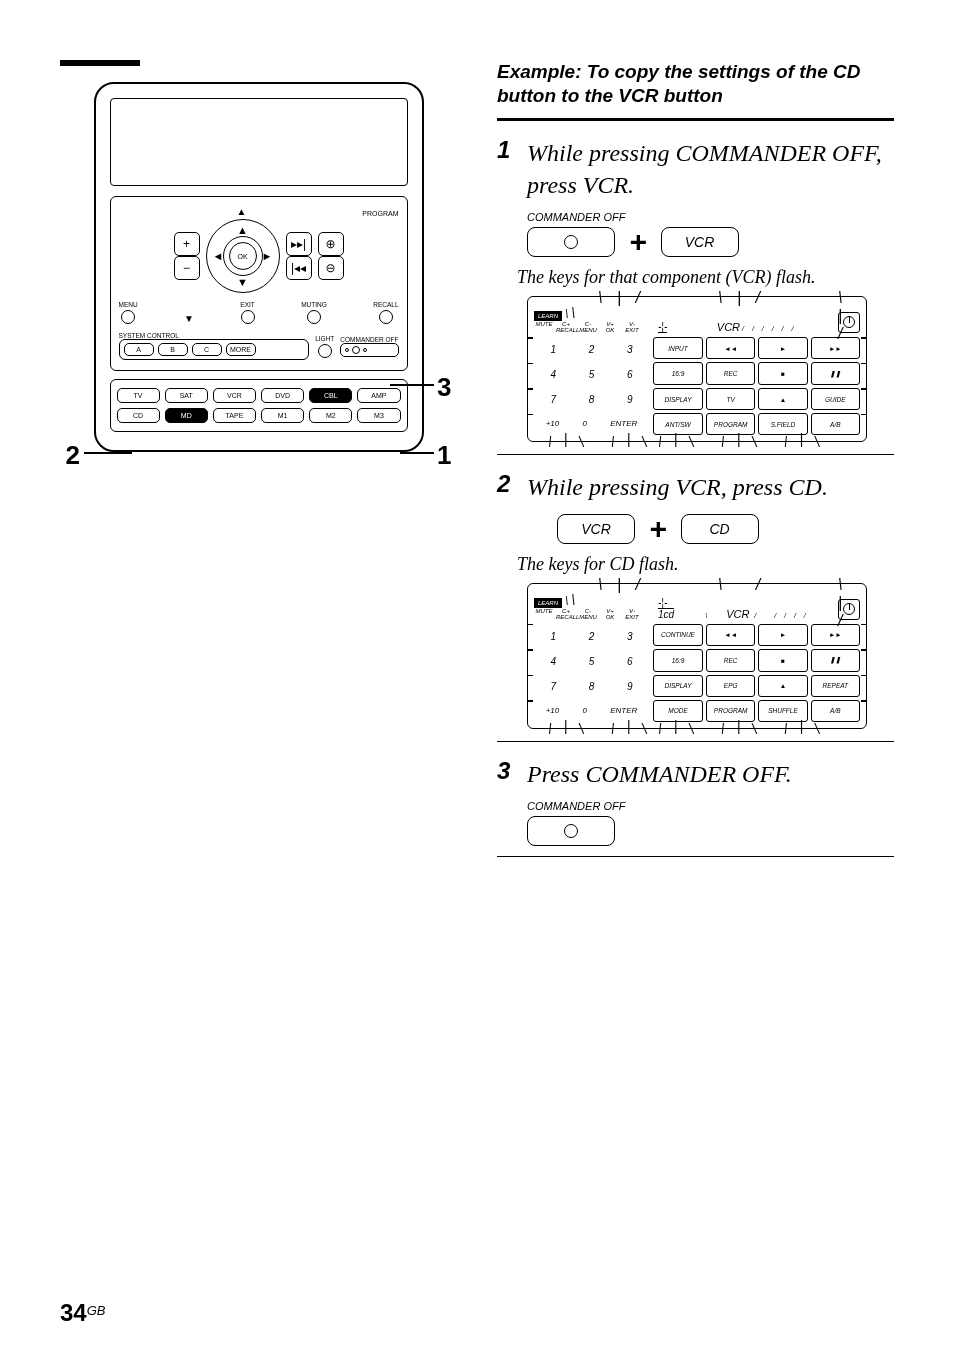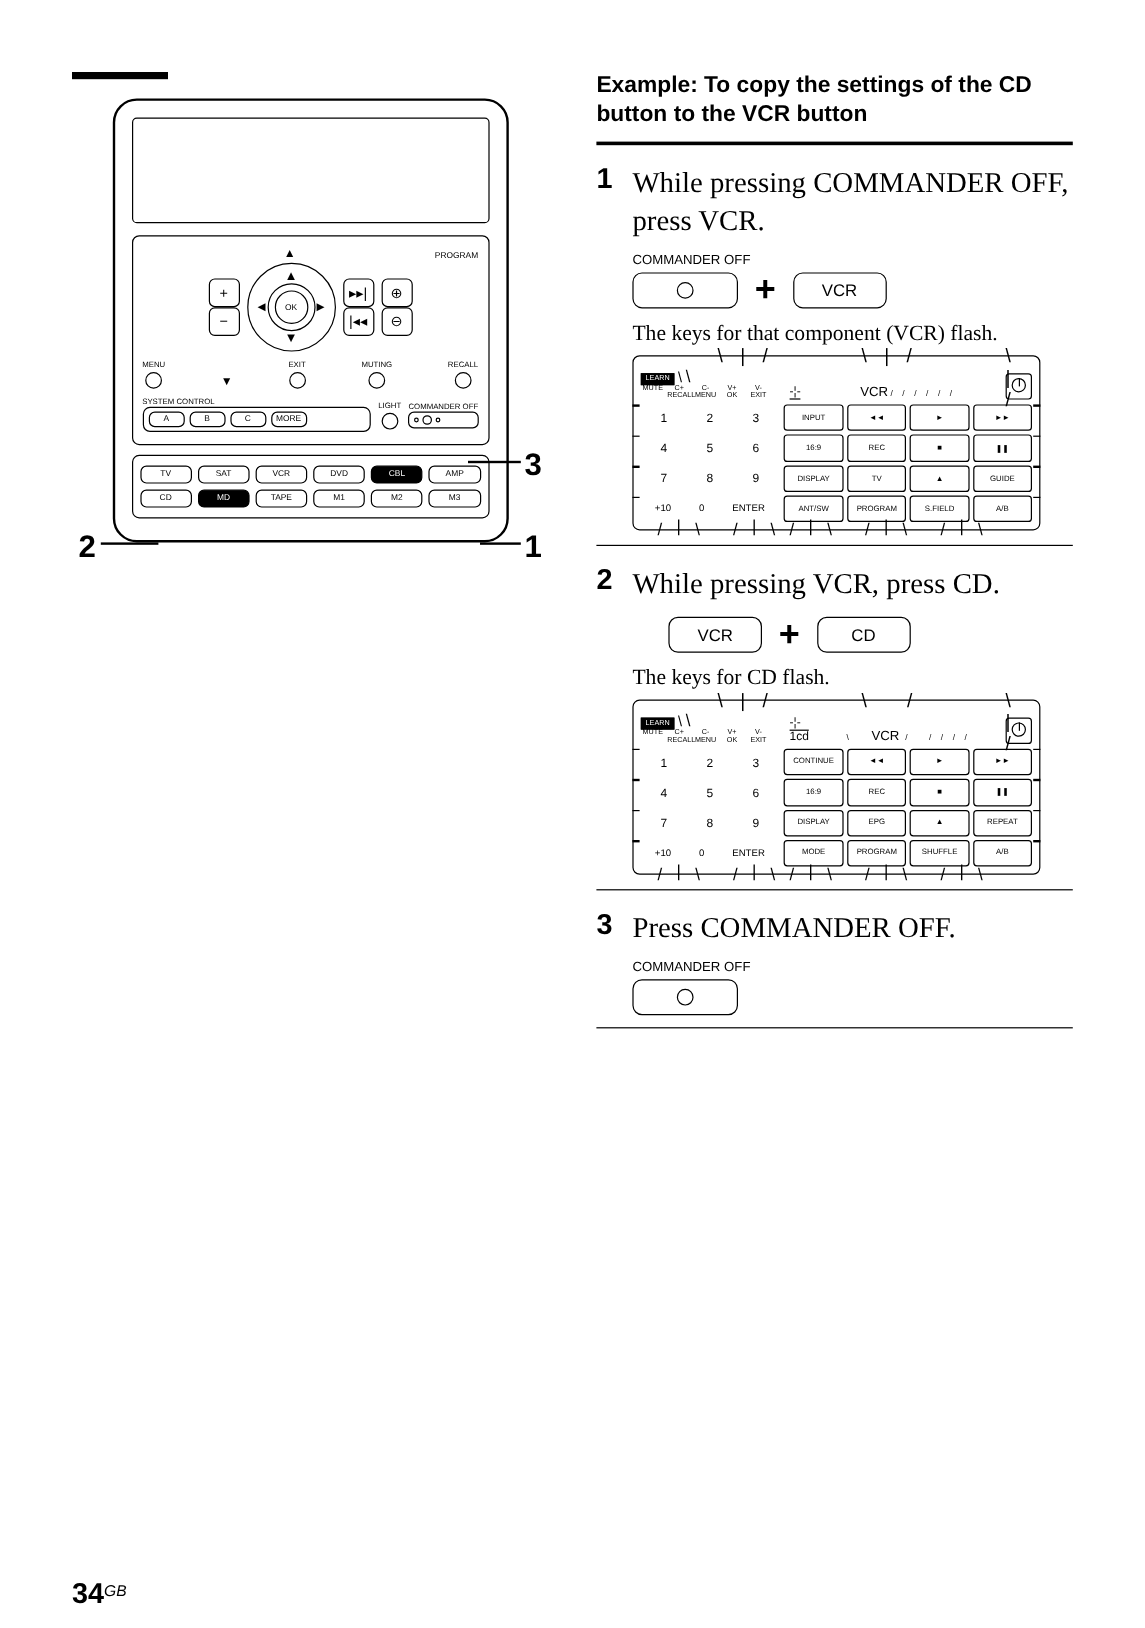--- a/index.html
+++ b/index.html
@@ -10,21 +10,21 @@
     background: #fff;
     color: #000;
     position: relative;
     padding: 60px 60px 40px 60px;
   }
   .columns {
     display: flex;
     gap: 40px;
   }
   .col-left { width: 400px; }
-  .col-right { width: 400px; }
+  .col-right { width: 400px; font-style: italic; }
   .rule-thick {
     border-top: 6px solid #000;
     width: 80px;
     margin-bottom: 10px;
   }
   .rule-full {
     border-top: 3px solid #000;
     margin: 10px 0;
   }
   .rule-full-thin {
@@ -76,21 +76,21 @@
     line-height: 1.1;
     min-width: 18px;
   }
   .step-body {
     font-size: 24px;
     line-height: 1.35;
     flex: 1;
   }
   .step-sub {
     font-size: 18px;
-    margin: 10px 0 8px 30px;
+    margin: 10px 0 8px 20px;
   }
   .btn-row {
     display: flex;
     align-items: center;
     gap: 14px;
     margin-left: 30px;
     margin-bottom: 8px;
   }
   .btn-label-above {
     font-family: Arial, Helvetica, sans-serif;
@@ -196,21 +196,21 @@
   .callout.c1 { right: -28px; top: 358px; }
   .callout.c2 { left: -28px; top: 358px; }
   .callout-line { position: absolute; background: #000; height: 1.5px; }
   .cl3 { right: -10px; top: 302px; width: 44px; }
   .cl1 { right: -10px; top: 370px; width: 34px; }
   .cl2 { left: -10px; top: 370px; width: 48px; }
   
   .page-num {
     position: absolute;
     left: 60px;
-    bottom: 14px;
+    bottom: 30px;
     font-family: Arial, Helvetica, sans-serif;
     margin-top: 16px;
   }
   .page-num .big { font-size: 24px; font-weight: 900; }
   .page-num .small { font-size: 13px; font-style: italic; vertical-align: super; }
   .cmd-off-dots { display: inline-flex; gap: 2px; align-items: center; }
   .cmd-off-dots .d { width: 4px; height: 4px; border: 1px solid #000; border-radius: 50%; }
   .nav-top { display: flex; justify-content: space-between; align-items: flex-end; font-size: 7px; margin-bottom: 2px; }
 </style>
 </head>

